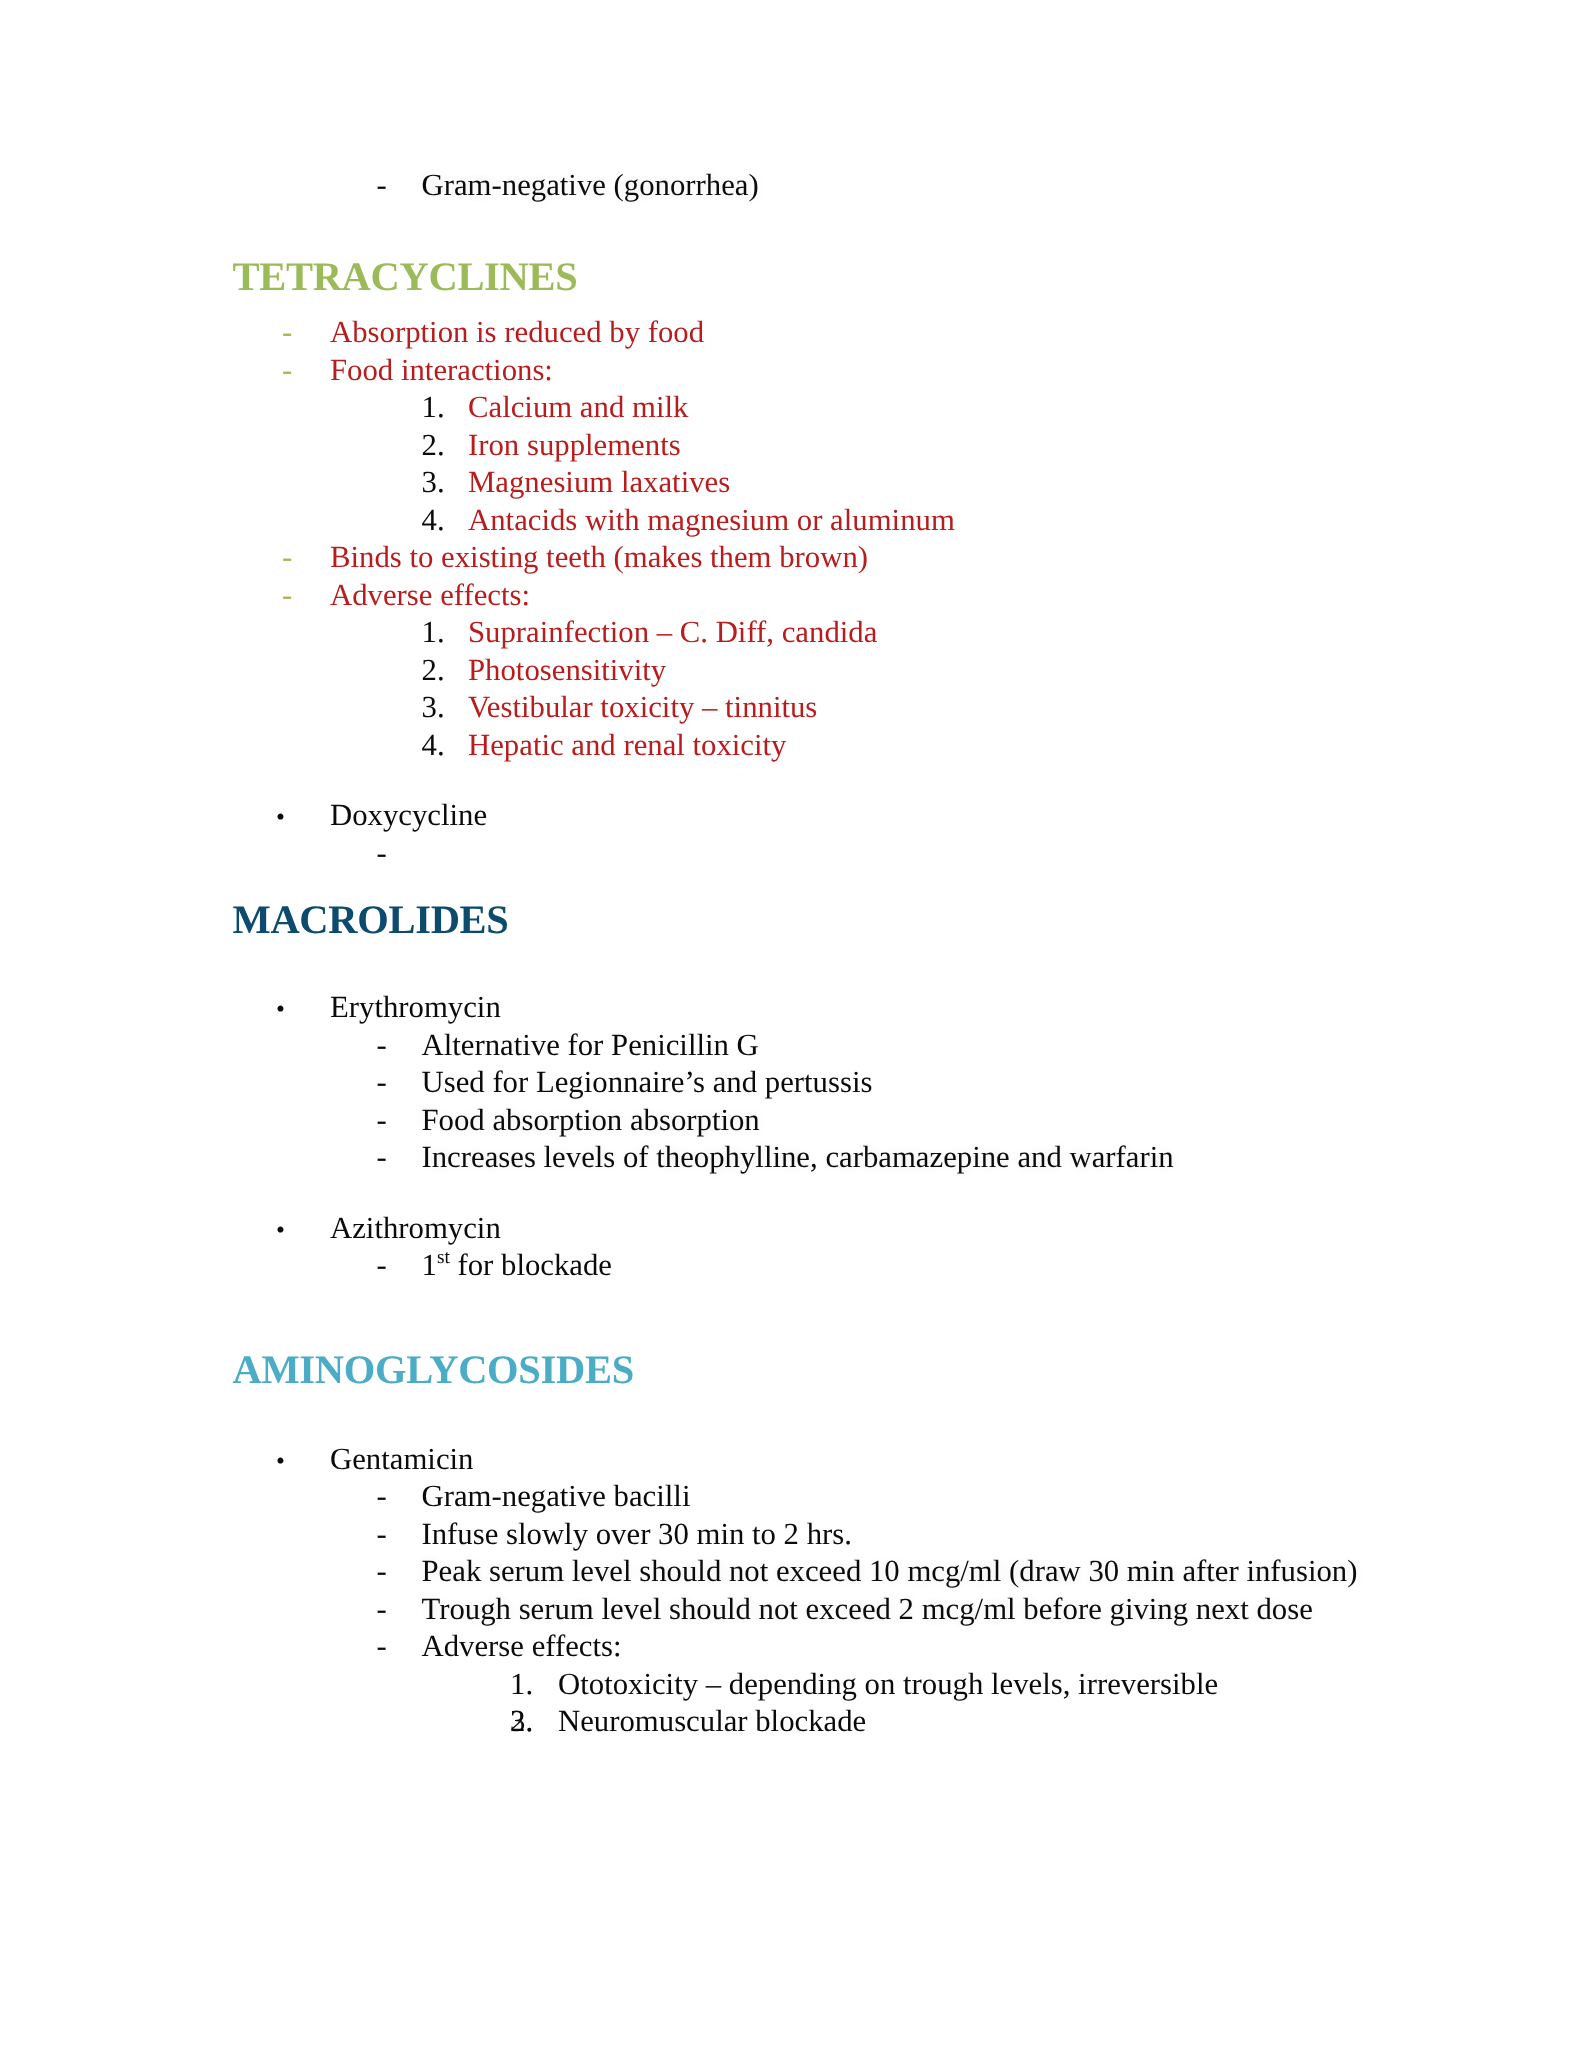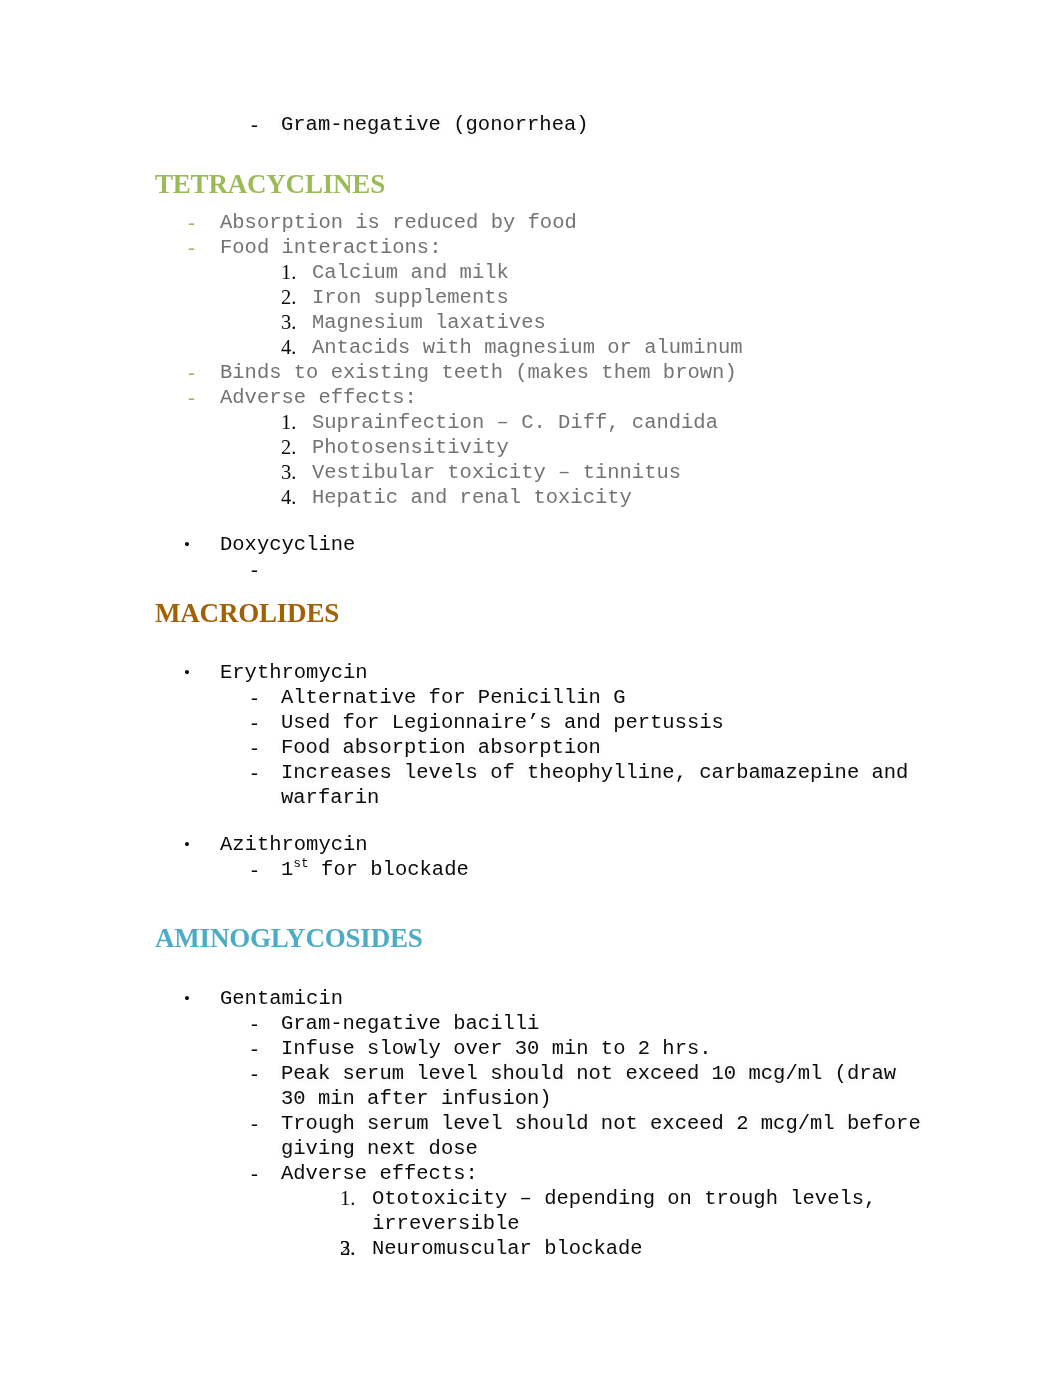--- a/index.html
+++ b/index.html
@@ -37,40 +37,39 @@
   .heading {
     font-family: "Liberation Serif", "DejaVu Serif", serif;
     font-weight: bold;
     font-size: 27px;
     letter-spacing: -0.2px;
     margin: 0;
     padding: 0 12px 0 155px;
     line-height: 1.12;
   }
   .heading.green { color: #9BBB59; }
-  .heading.purple { color: #a16207; }
+  .heading.purple { color: #0c4a6e; }
   .heading.teal  { color: #4BACC6; }
 
   
   .row {
     position: relative;
     font-size: 20.5px;
     line-height: 25px;
     padding: 0;
     margin: 0;
     display: block;
   }
   .row .marker {
     position: absolute;
     display: inline-block;
     text-align: left;
   }
   .row .txt {
     display: block;
-    font-family: Liberation Mono, monospace;
   }
 
   
   .lvl-dash1 .marker { left: 188px; }
   .lvl-dash1 .txt { margin-left: 220px; margin-right: 150px; }
 
   
   .lvl-num1 .marker { left: 281px; width: 26px; }
   .lvl-num1 .txt { margin-left: 312px; margin-right: 130px; }
 
@@ -79,21 +78,21 @@
   .lvl-bullet .txt { margin-left: 220px; margin-right: 130px; }
 
   
   .lvl-dash2 .marker { left: 251px; }
   .lvl-dash2 .txt { margin-left: 281px; margin-right: 130px; }
 
   
   .lvl-num2 .marker { left: 340px; width: 26px; }
   .lvl-num2 .txt { margin-left: 372px; margin-right: 130px; }
 
-  .green-text { color: #737373; }
+  .green-text { color: #b91c1c; }
   .dark-text  { color: #0b0b0b; }
 
   .marker.dark { color: #0b0b0b; }
   .marker.green { color: #9BBB59; }
 
   
   .glow .txt {
     text-shadow: 0 0 7px rgba(0,0,0,0.085), 0 0 14px rgba(0,0,0,0.05);
   }
 

